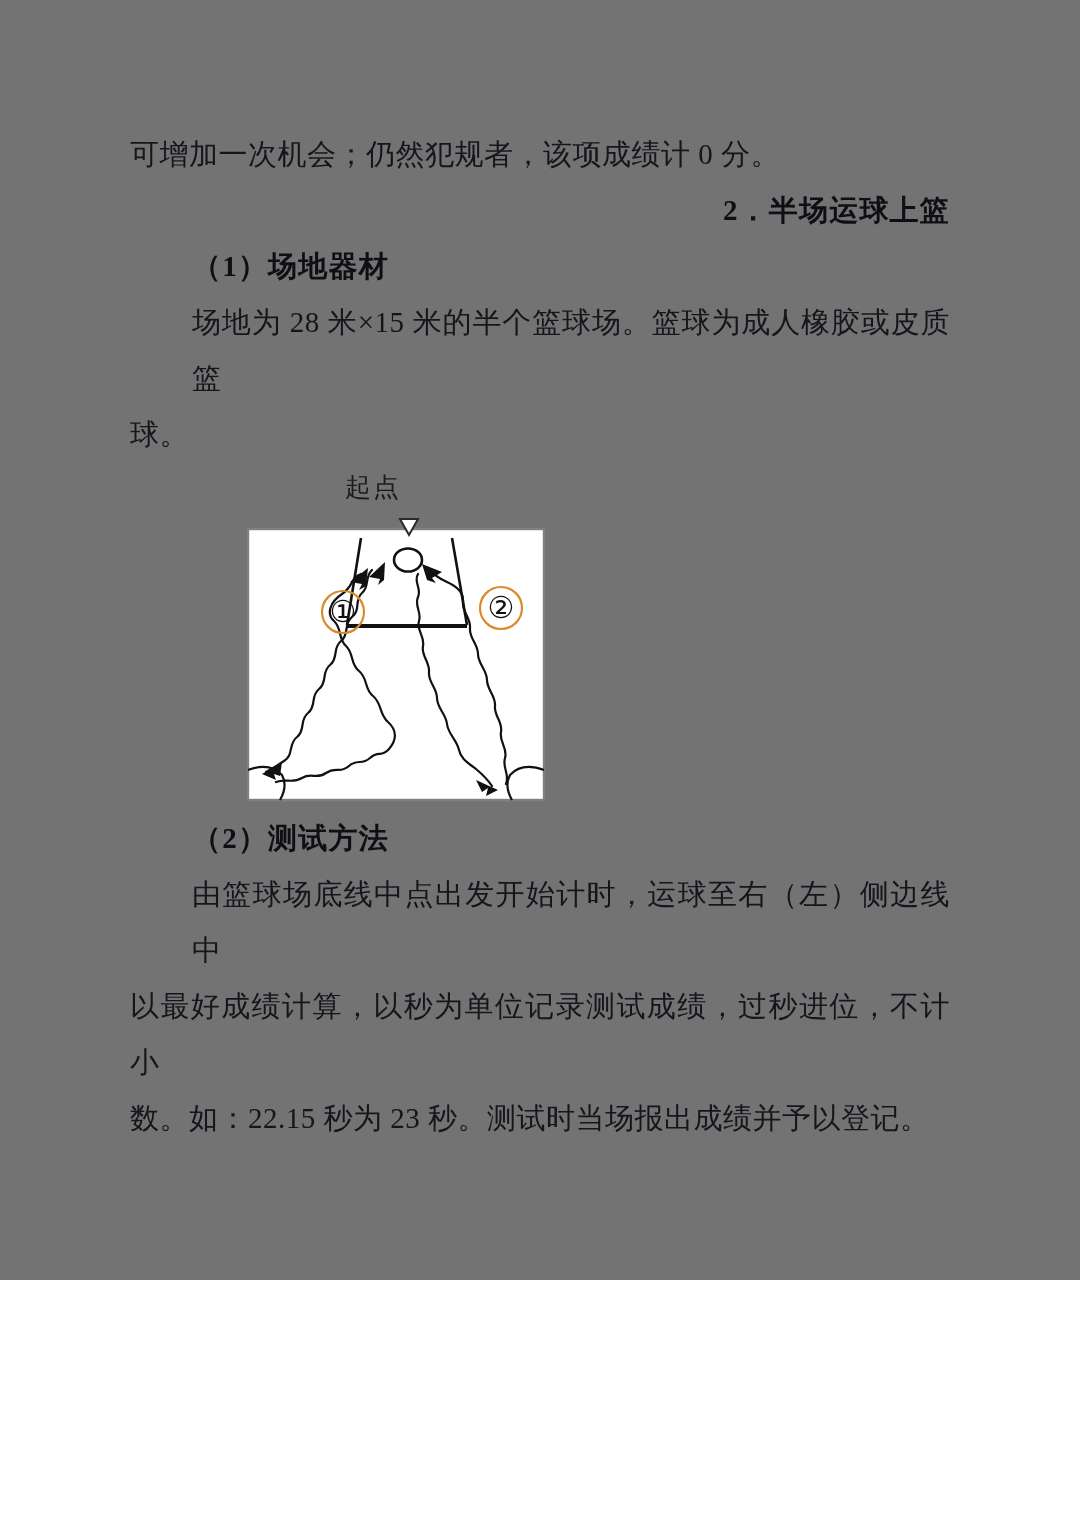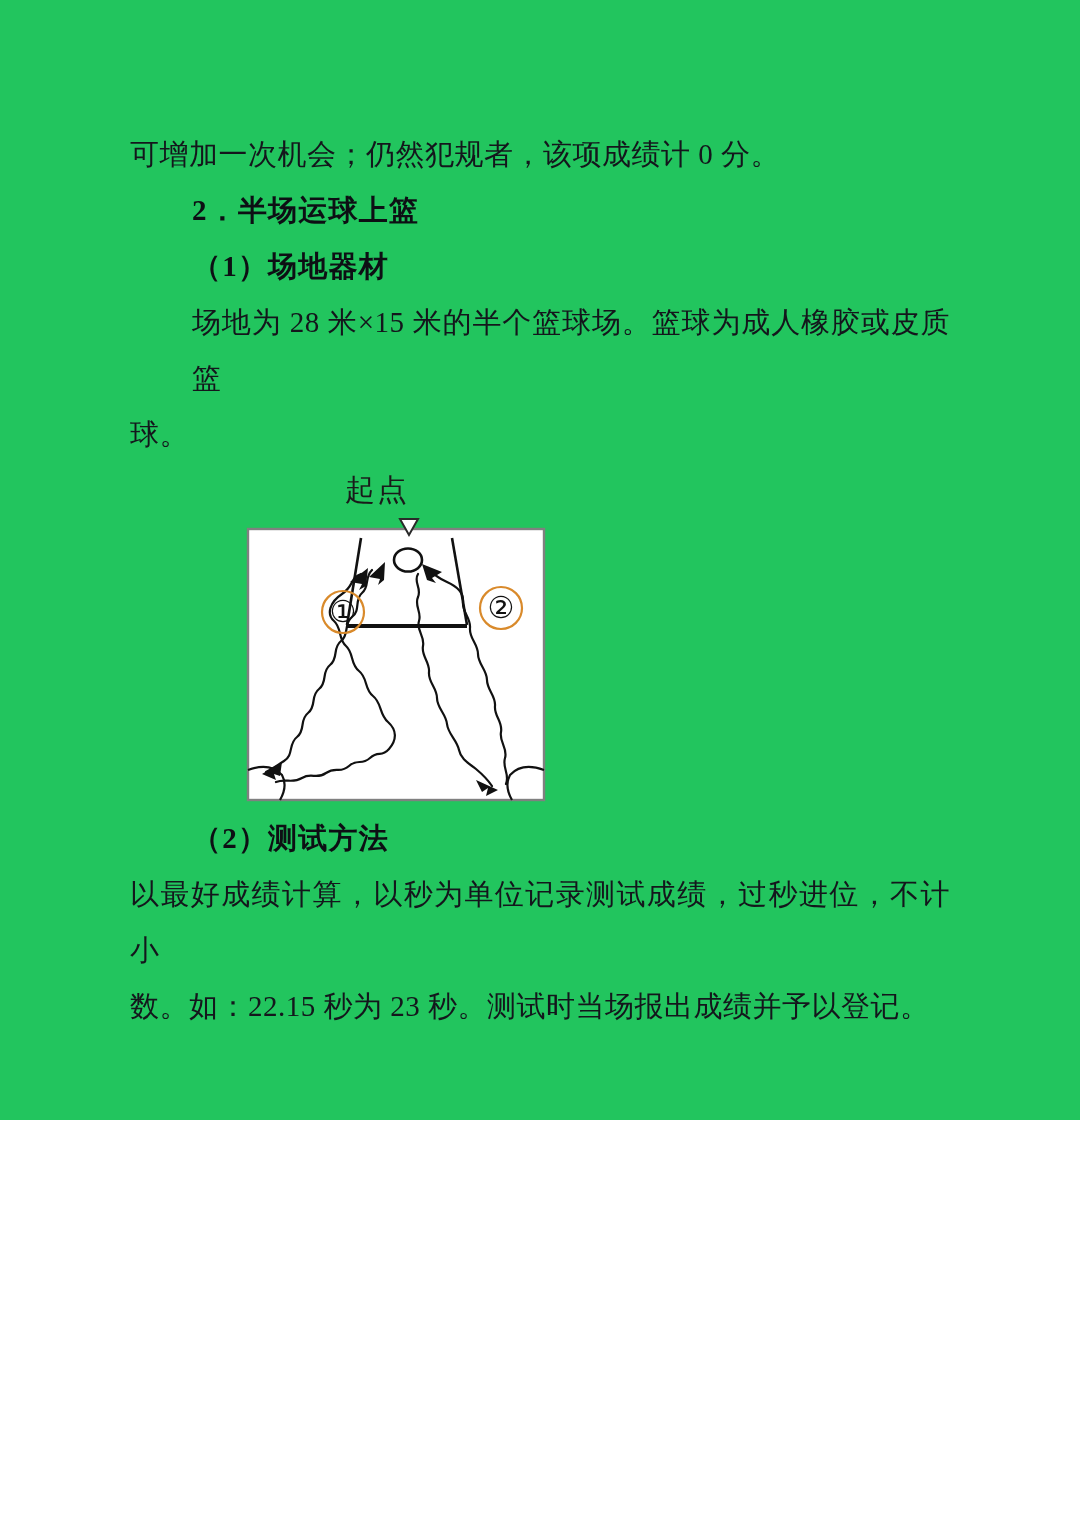--- a/index.html
+++ b/index.html
@@ -3,22 +3,22 @@
 <meta charset="utf-8">
 <style>
   html, body {
     margin: 0;
     padding: 0;
     background: #ffffff;
   }
   .page {
     position: relative;
     width: 1080px;
-    height: 1120px;
-    background: #22c55e;
+    height: 1280px;
+    background: #737373;
     overflow: hidden;
     font-family: "Liberation Serif", "DejaVu Serif", serif;
     color: #1a1a1a;
   }
   .content {
     position: absolute;
     left: 130px;
     top: 126px;
     width: 820px;
   }
@@ -33,42 +33,42 @@
     color: #14161c;
   }
   p.heading {
     margin: 0;
     font-size: 29px;
     line-height: 56px;
     font-weight: bold;
     letter-spacing: 1.2px;
     color: #0d0f14;
   }
-  .indent-1 { text-indent: 0; padding-left: 62px; }
+  .indent-1 { text-indent: 0; padding-left: 62px; text-align: right; }
   .indent-2 { text-indent: 0; padding-left: 62px; }
   .para-indent { padding-left: 62px; }
 
   
   .figure-wrap {
     position: relative;
     height: 340px;
     margin-top: 8px;
   }
   .figure-svg {
     position: absolute;
     left: 100px;
     top: 0;
     width: 340px;
     height: 340px;
   }
   .fig-caption-start {
     position: absolute;
     left: 215px;
     top: 0px;
-    font-size: 30px;
+    font-size: 26px;
     letter-spacing: 2px;
     color: #1a1a1a;
   }
 
   
   .footer {
     position: absolute;
     left: 0;
     top: 1420px;
     width: 1080px;
@@ -181,20 +181,21 @@
         <text x="113" y="152" text-anchor="middle" font-size="30" font-family="Liberation Serif, serif" fill="#111111">①</text>
 
         <circle cx="271" cy="138" r="21" fill="none" stroke="#d98a2b" stroke-width="2.2"></circle>
         <text x="271" y="148" text-anchor="middle" font-size="30" font-family="Liberation Serif, serif" fill="#111111">②</text>
 
       </svg>
     </div>
 
     <p class="heading indent-2">（2）测试方法</p>
 
+    <p class="body-line para-indent">由篮球场底线中点出发开始计时，运球至右（左）侧边线中</p>
     <p class="body-line">以最好成绩计算，以秒为单位记录测试成绩，过秒进位，不计小</p>
     <p class="body-line">数。如：22.15 秒为 23 秒。测试时当场报出成绩并予以登记。</p>
 
   </div>
 
   <div class="footer">
     <span class="page-number">— 7 —</span>
   </div>
 
 </div>

